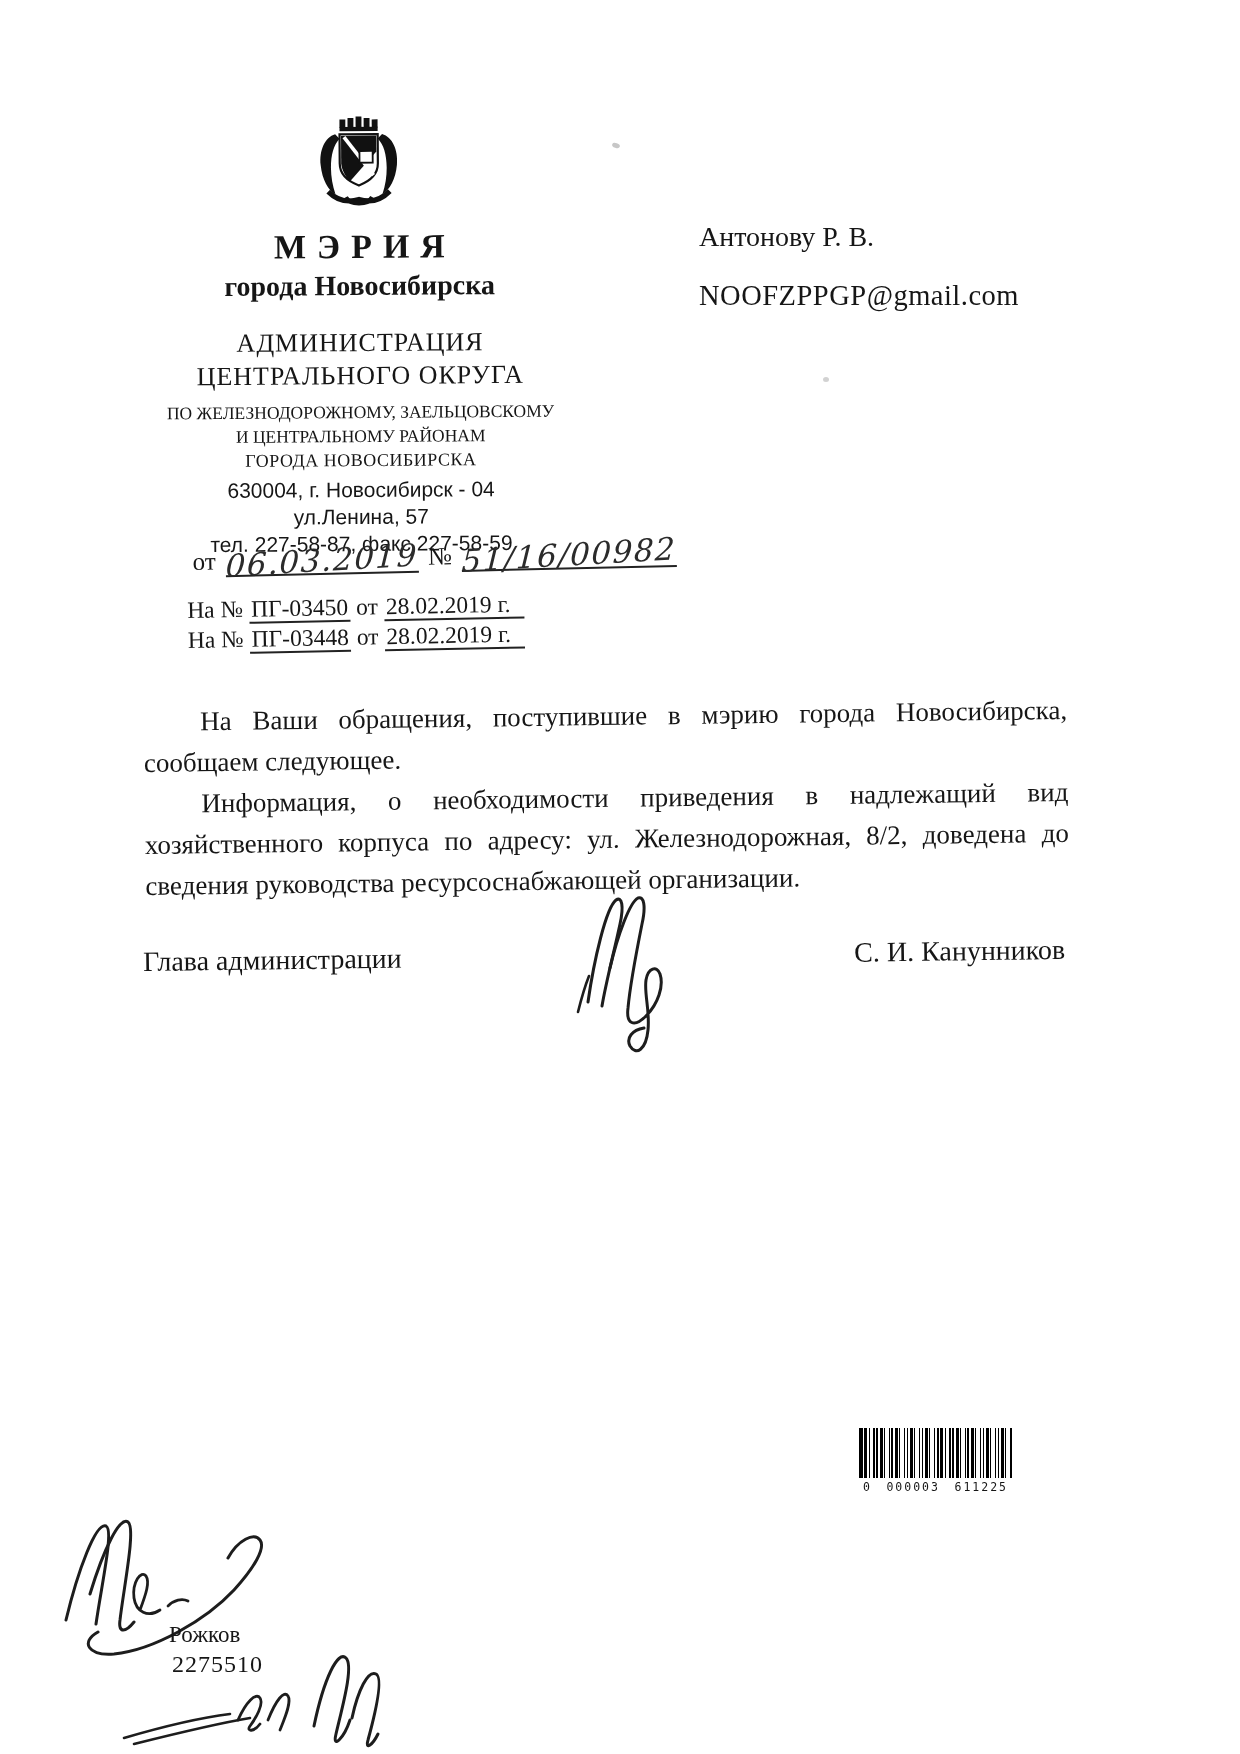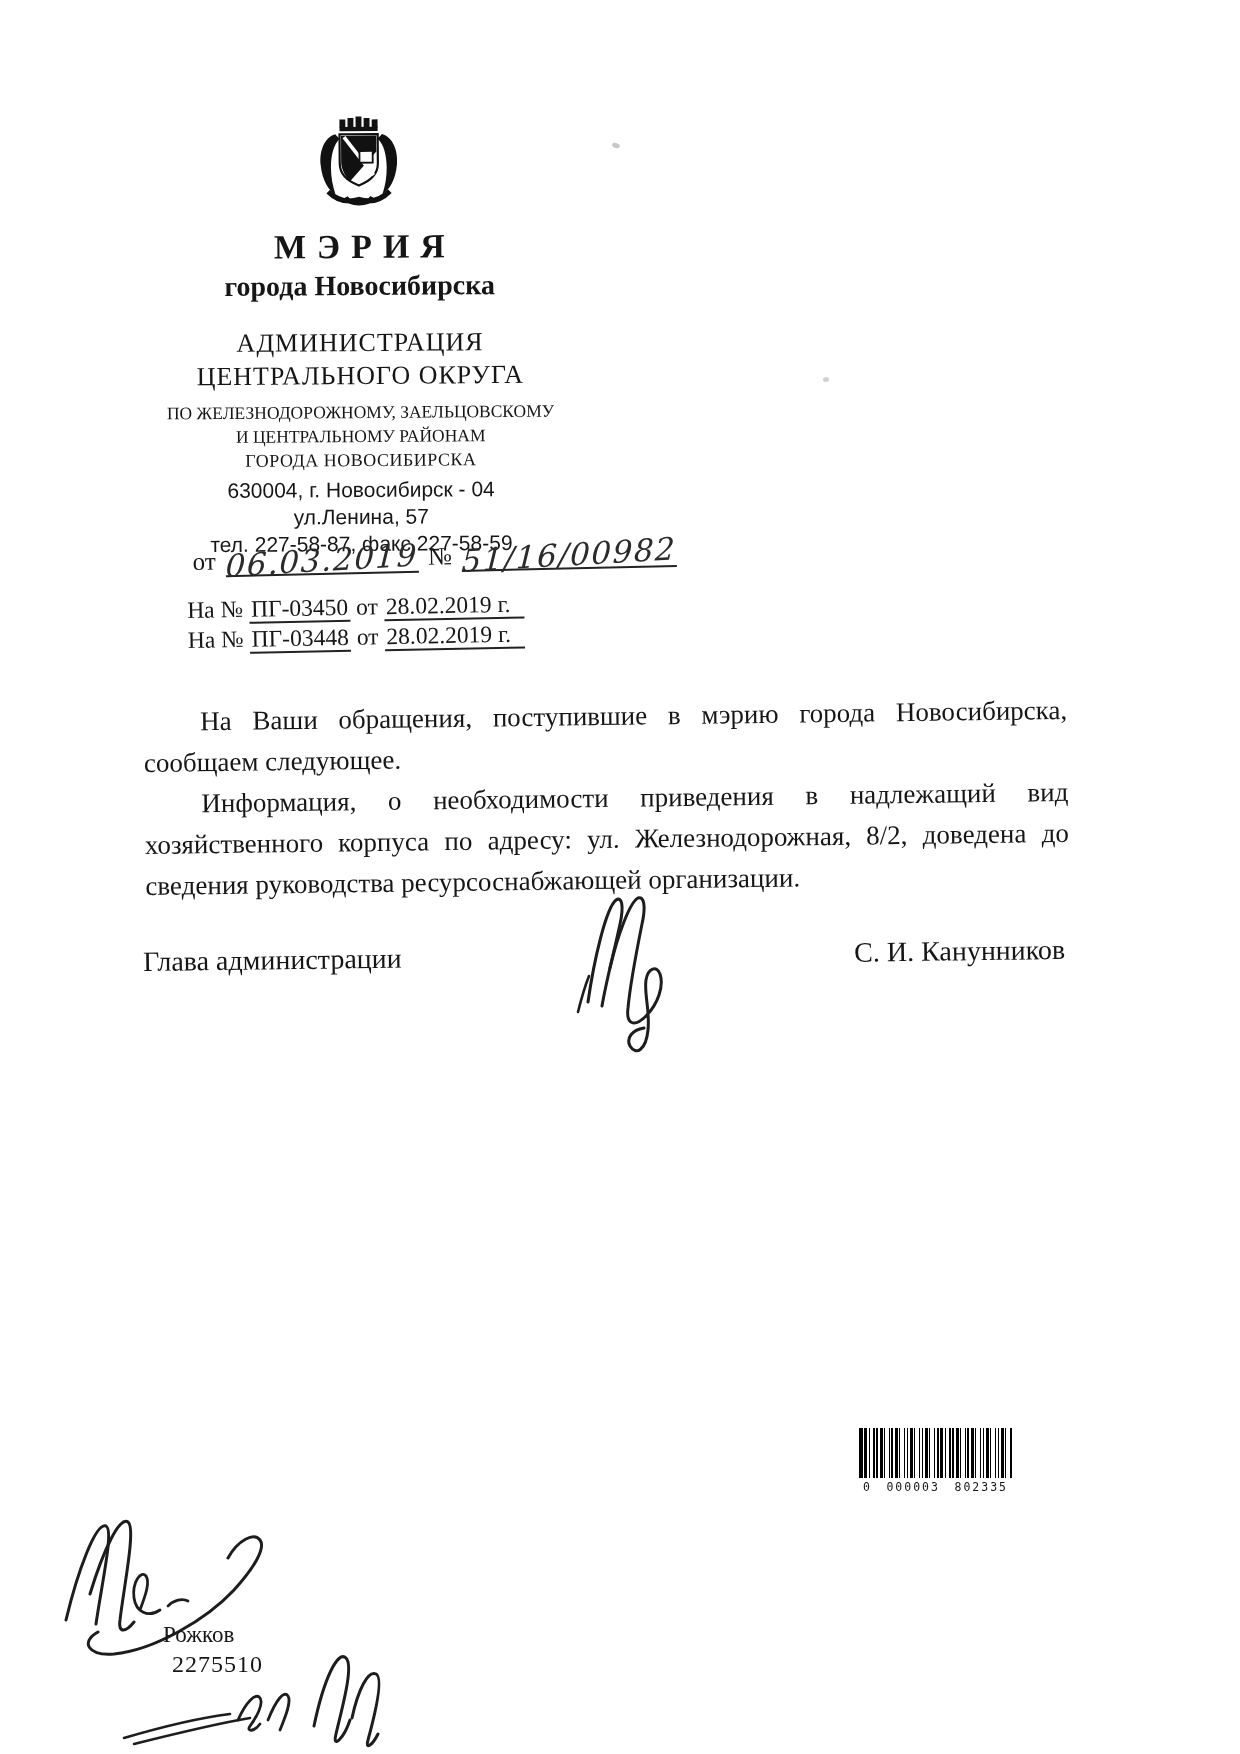--- a/index.html
+++ b/index.html
@@ -81,21 +81,21 @@
   .sign-row{
     position:absolute;left:143px;top:946px;width:922px;
     display:flex;justify-content:space-between;align-items:flex-start;
     font-size:28px;
     transform:rotate(-0.75deg);transform-origin:left top;
   }
   .main-signature{position:absolute;left:558px;top:890px;width:152px;height:168px;}
 
   
   .sig-bottom-1{position:absolute;left:56px;top:1498px;width:244px;height:164px;}
-  .executor-name{position:absolute;left:163px;top:1622px;font-size:23px;}
+  .executor-name{position:absolute;left:169px;top:1622px;font-size:23px;}
   .executor-phone{position:absolute;left:172px;top:1651px;font-size:24px;letter-spacing:1px;}
   .sig-bottom-2{position:absolute;left:118px;top:1642px;width:312px;height:118px;}
 
   
   .barcode-block{position:absolute;left:859px;top:1428px;width:153px;}
   .bars{
     height:50px;
     background:repeating-linear-gradient(90deg,
       #000 0px,#000 1.6px,#fff 1.6px,#fff 3.4px,
       #000 3.4px,#000 6.4px,#fff 6.4px,#fff 7.6px,
@@ -161,20 +161,24 @@
 
   <div class="replies">
     <div class="reply-row">
       <span>На</span><span>№</span><span class="u">ПГ-03450</span><span>от</span><span class="u tail">28.02.2019 г.</span>
     </div>
     <div class="reply-row">
       <span>На</span><span>№</span><span class="u">ПГ-03448</span><span>от</span><span class="u tail">28.02.2019 г.</span>
     </div>
   </div>
 
+  <div class="recipient">
+    <div class="recipient-name">Антонову Р. В.</div>
+    <div class="recipient-email">NOOFZPPGP@gmail.com</div>
+  </div>
 
   <div class="body-text">
     <p>На Ваши обращения, поступившие в мэрию города Новосибирска, сообщаем следующее.</p>
     <p>Информация, о необходимости приведения в надлежащий вид хозяйственного корпуса по адресу: ул. Железнодорожная, 8/2, доведена до сведения руководства ресурсоснабжающей организации.</p>
   </div>
 
   <div class="sign-row">
     <span>Глава администрации</span>
     <span>С. И. Канунников</span>
   </div>
@@ -200,20 +204,20 @@
     <path d="M150,78 C158,58 166,48 170,54 C174,60 166,78 162,88" stroke-width="2.8"></path>
     <path d="M196,84 C206,36 220,8 228,16 C236,24 224,66 218,92 C214,108 226,96 232,78" stroke-width="3"></path>
     <path d="M234,76 C240,48 250,28 258,32 C266,36 256,76 250,98 C247,108 254,104 260,92" stroke-width="3"></path>
   </svg>
 
   <div class="barcode-block">
     <div class="bars"></div>
     <div class="barcode-digits">
       <span>0</span>
       <span>000003</span>
-      <span>802335</span>
+      <span>611225</span>
     </div>
   </div>
 
   <div class="speck speck1"></div>
   <div class="speck speck2"></div>
 
 </div>
 
 </body></html>

